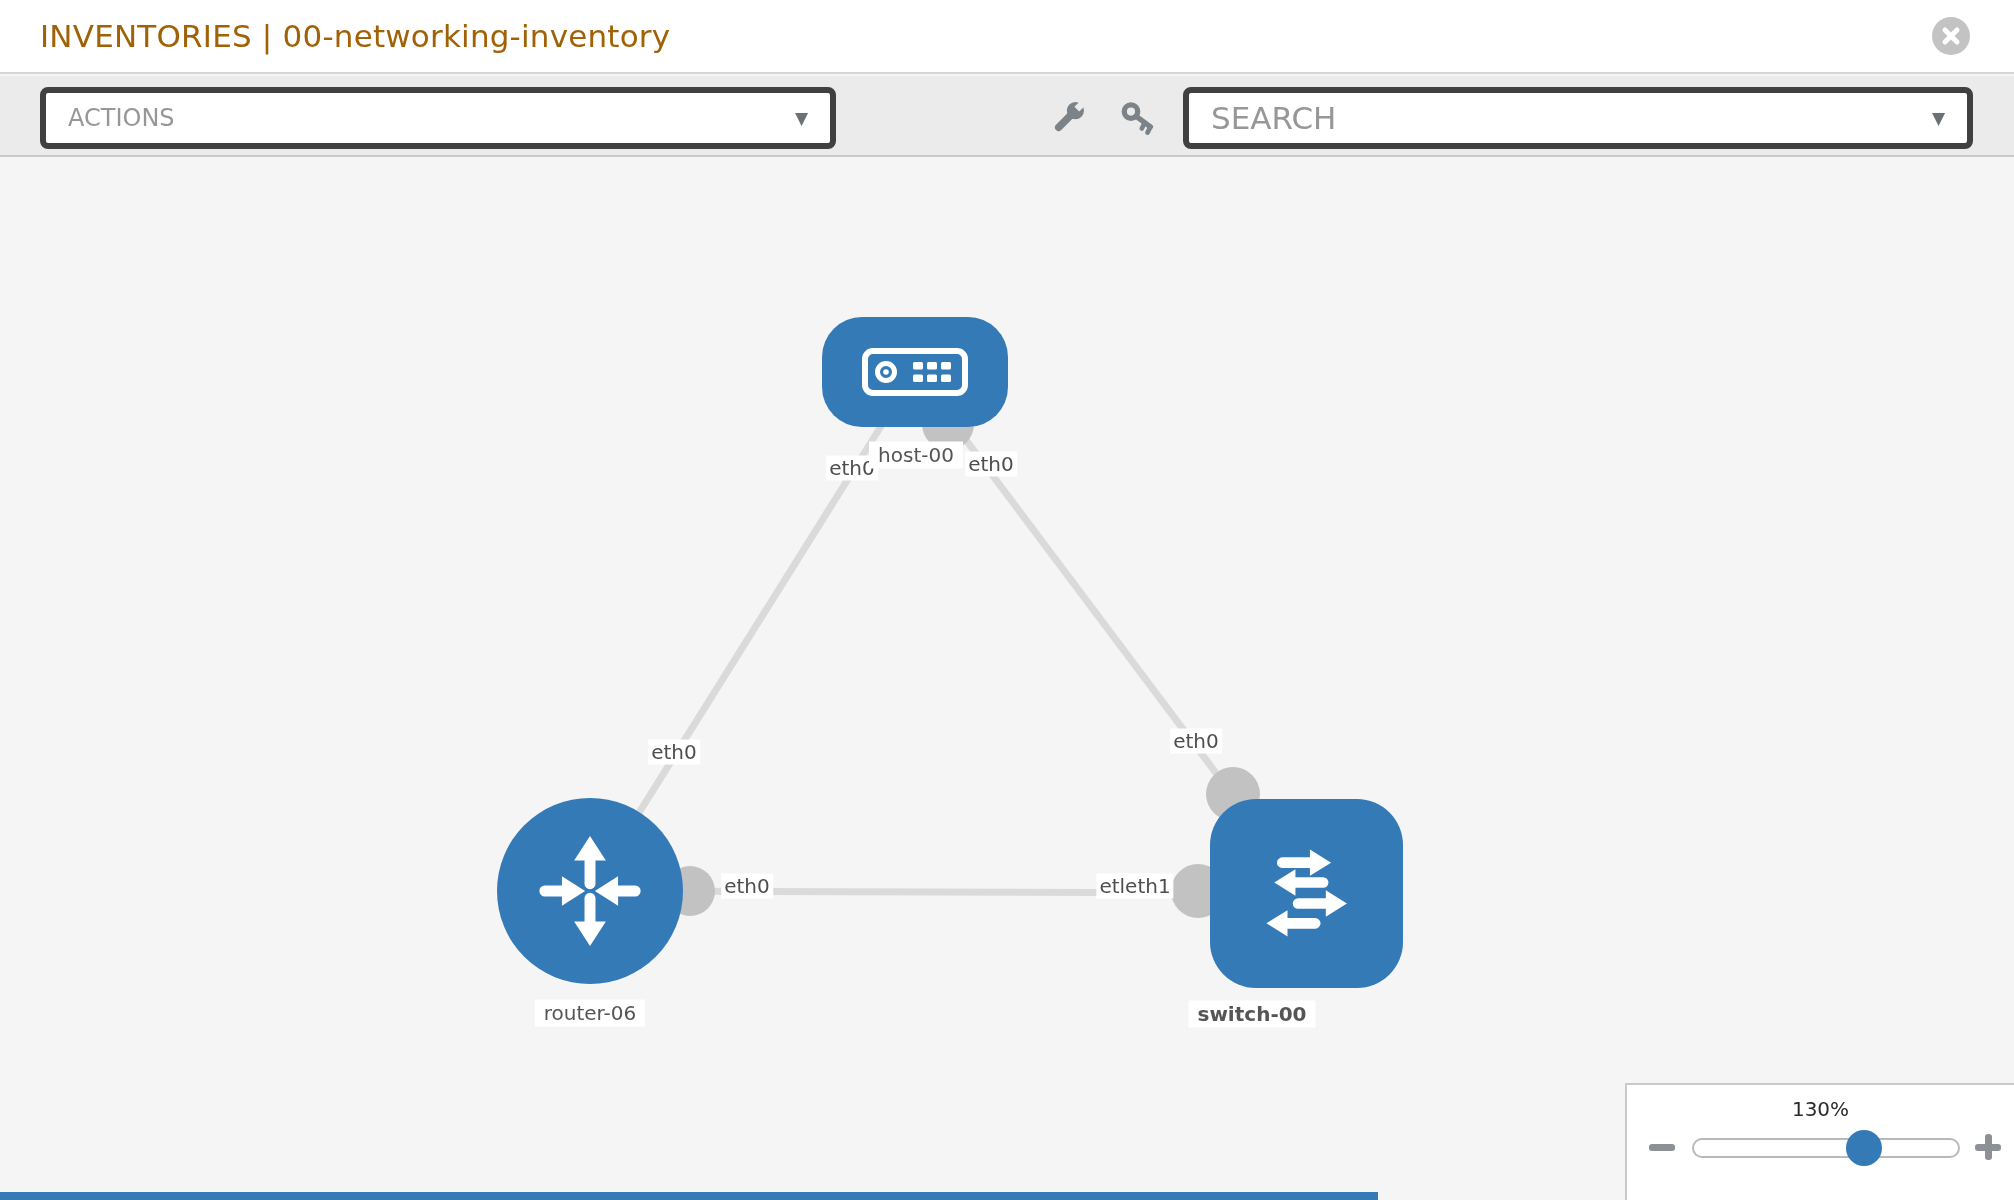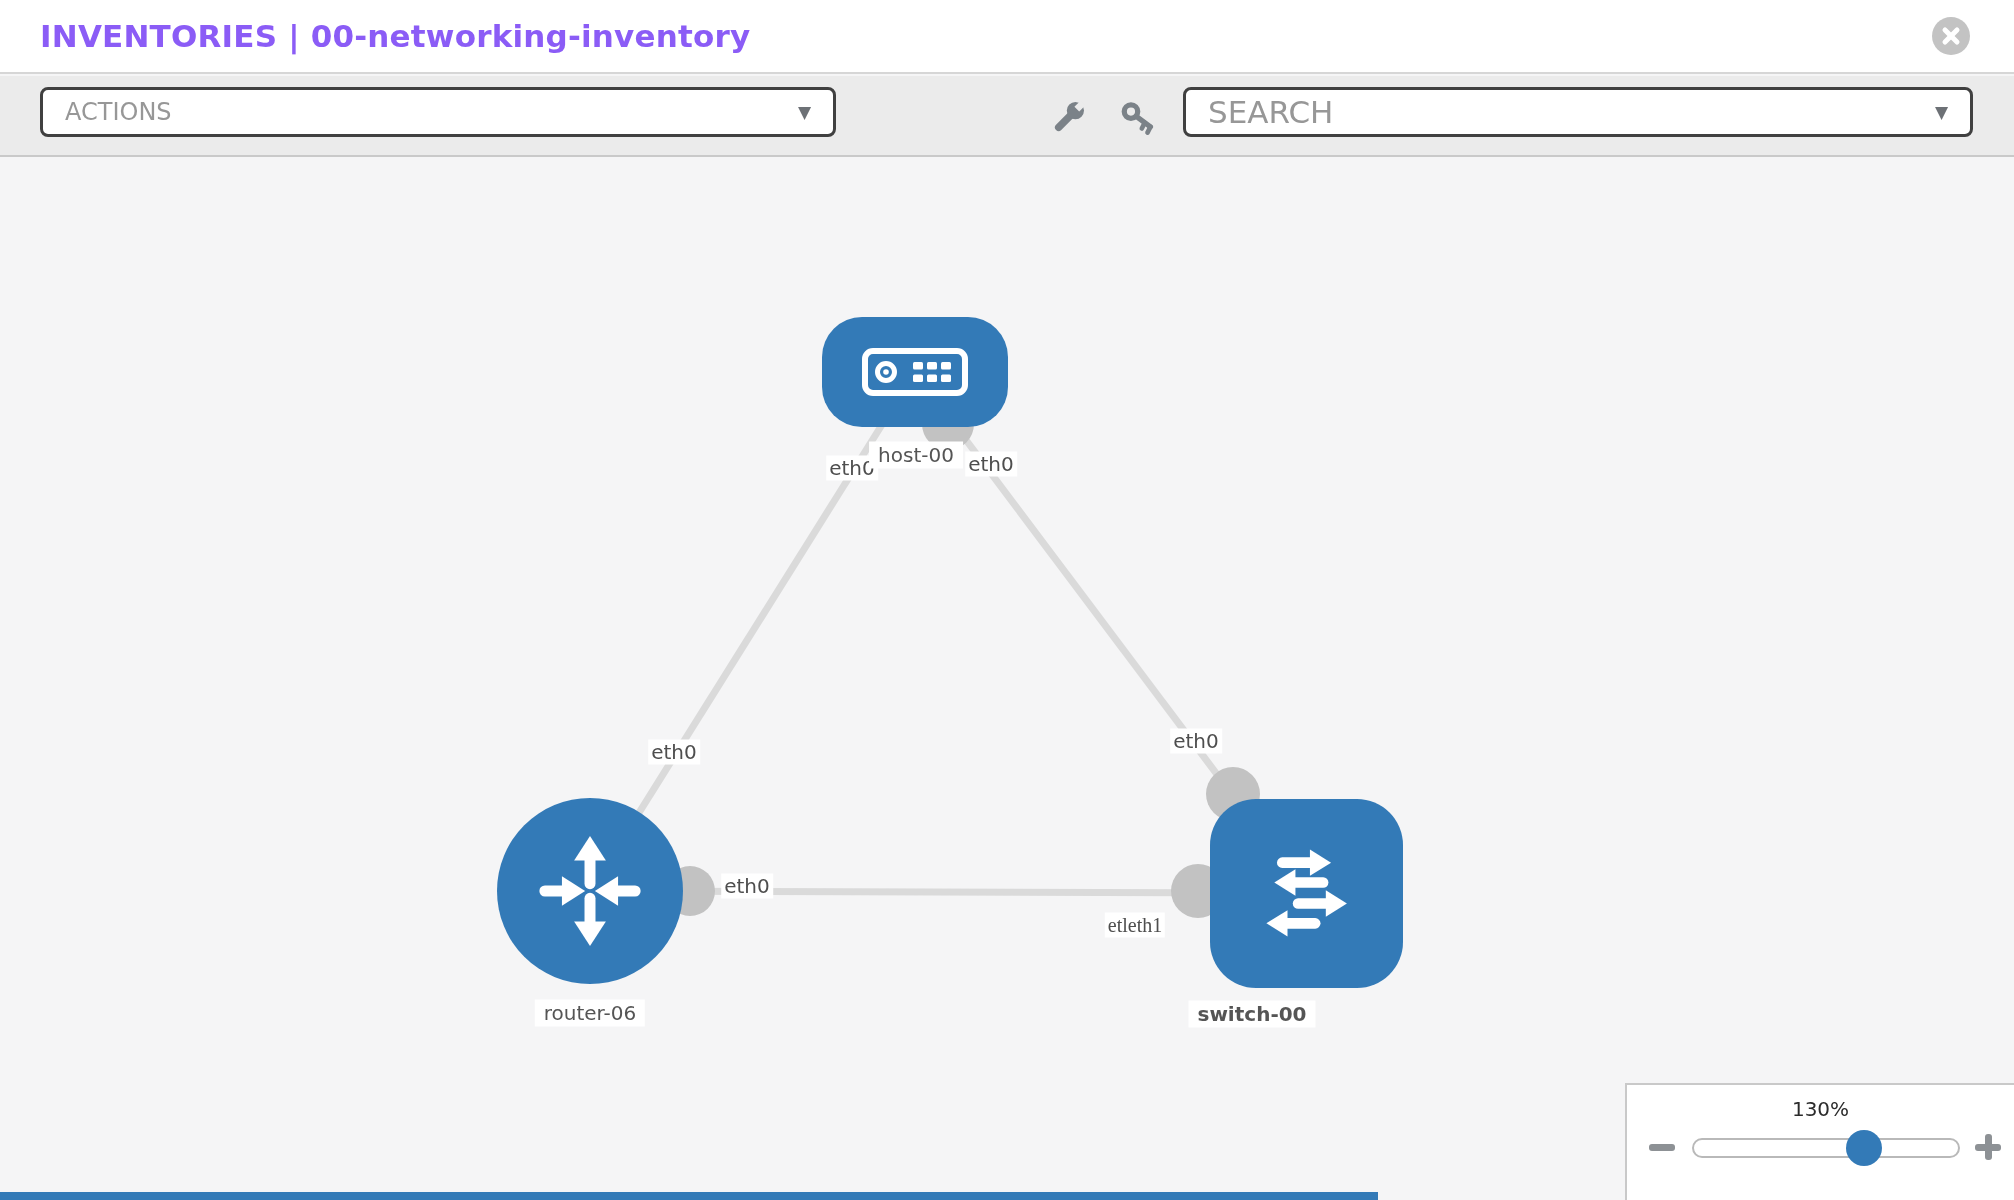--- a/index.html
+++ b/index.html
@@ -6,35 +6,35 @@
   html,body { width: 2014px; height: 1200px; overflow: hidden; }
   body { font-family: "DejaVu Sans", "Liberation Sans", sans-serif; background: #f5f5f6; position: relative; }
 
   
   .header {
     position: absolute; left: 0; top: 0; width: 2014px; height: 74px;
     background: #ffffff; border-bottom: 2px solid #d6d6d6;
     display: flex; align-items: center; justify-content: space-between;
     padding: 0 44px 0 40px; z-index: 30;
   }
-  .header-title { font-size: 31px; font-weight: bold; color: #8b5cf6; letter-spacing: 0.2px; }
+  .header-title { font-size: 31px; font-weight: normal; color: #a16207; letter-spacing: 0.2px; }
   .close-btn {
     width: 38px; height: 38px; border-radius: 50%; background: #c3c3c3;
     display: flex; align-items: center; justify-content: center; cursor: pointer;
     border: none;
   }
 
   
   .toolbar {
     position: absolute; left: 0; top: 76px; width: 2014px; height: 81px;
     background: #ebebeb; border-bottom: 2px solid #c9c9c9;
     display: flex; align-items: center; z-index: 30;
   }
   .combo {
-    height: 50px; background: #ffffff; border: 3px solid #404040; border-radius: 8px;
+    height: 62px; background: #ffffff; border: 6px solid #404040; border-radius: 8px;
     display: flex; align-items: center; justify-content: space-between;
     padding: 0 22px; color: #979797; font-size: 24px;
   }
   .combo .caret { color: #6d7176; font-size: 17px; }
   .actions-combo { position: absolute; left: 40px; top: 11px; width: 796px; }
   .search-combo { position: absolute; left: 1183px; top: 11px; width: 790px; padding-right: 22px; }
   .search-combo input {
     border: none; outline: none; flex: 1; font-size: 31px; color: #6f6f6f;
     font-family: inherit; background: transparent;
   }
@@ -187,21 +187,21 @@
           <polygon points="26,42 42,32 42,52"></polygon>
       <polygon points="81,58 65,48 65,68"></polygon>
           <polygon points="20,73 36,63 36,83"></polygon>
     </g>
       </svg>
     </div>
     <span class="diagram-label port-label" style="left: 852px; top: 309px;">eth0</span>
     <span class="diagram-label port-label" style="left: 991px; top: 305px;">eth0</span>
     <span class="diagram-label port-label" style="left: 674px; top: 593px;">eth0</span>
     <span class="diagram-label port-label" style="left: 747px; top: 727px;">eth0</span>
-    <span class="diagram-label port-label" style="left: 1135px; top: 766px; font-family: Liberation Serif, serif;">etleth1</span>
+    <span class="diagram-label port-label" style="left: 1135px; top: 727px;">etleth1</span>
     <span class="diagram-label port-label" style="left: 1196px; top: 582px;">eth0</span>
     <span class="diagram-label node-label" style="left: 916px; top: 296px;">host-00</span>
     <span class="diagram-label node-label" style="left: 590px; top: 854px;">router-06</span>
     <span class="diagram-label node-label" style="left: 1252px; top: 855px; font-weight: bold;">switch-00</span>
   </div>
 
 <div class="zoom-panel">
   <div class="zoom-level">130%</div>
   <div class="zoom-row">
     <button class="zoom-btn zoom-minus">

